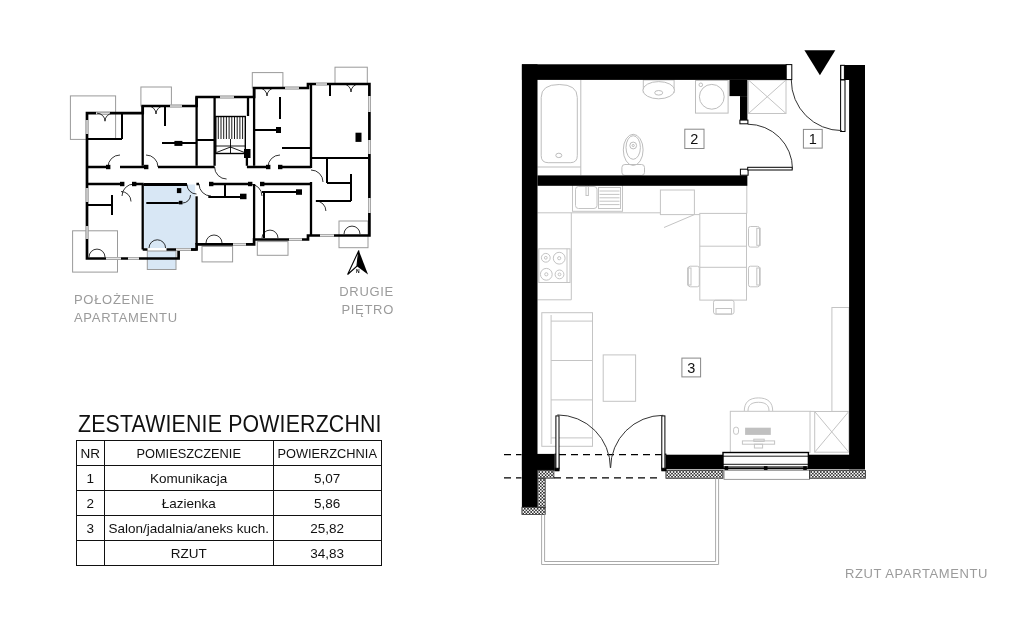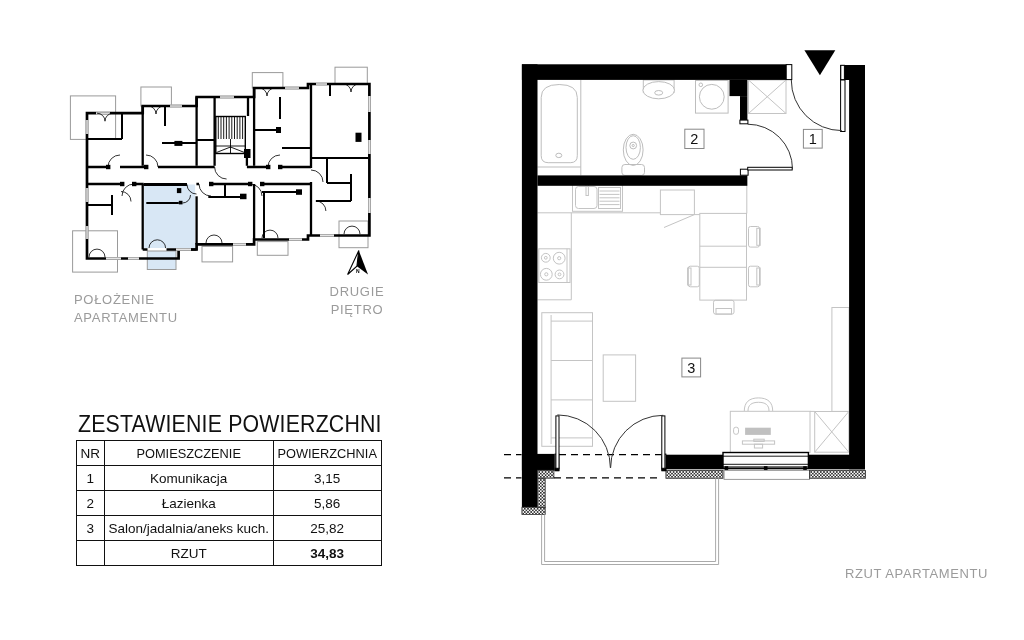--- a/index.html
+++ b/index.html
@@ -386,47 +386,47 @@
 
   <g>
     <polygon points="358.8,250.5 356.9,266.2 347.6,274.5" fill="none" stroke="#000" stroke-width="1.1"></polygon>
     <polygon points="358.8,250.5 356.9,266.2 368,274.5" fill="#000"></polygon>
     <text x="356" y="272.5" font-family="Liberation Sans, sans-serif" font-size="5" font-weight="bold" fill="#000">N</text>
   </g>
 </g>
 </svg>
 
 <div class="cap" style="left:74px;top:291px;letter-spacing:0.7px;">POŁOŻENIE<br>APARTAMENTU</div>
-<div class="cap" style="left:320px;top:283px;width:74px;text-align:center;letter-spacing:0.7px;">DRUGIE<br>PIĘTRO</div>
+<div class="cap" style="left:320px;top:283px;width:74px;text-align:right;letter-spacing:0.7px;">DRUGIE<br>PIĘTRO</div>
 <div class="cap" style="left:817px;top:565px;letter-spacing:0.6px;margin-left:28px;">RZUT APARTAMENTU</div>
 <div id="title">ZESTAWIENIE POWIERZCHNI</div>
 <div style="position:absolute;left:76px;top:440px;">
   <table class="areas">
     <tbody>
           <tr>
             <td style="width:26.7px;">NR</td>
             <td style="width:168px;font-size:12.8px;text-align:center;">POMIESZCZENIE</td>
             <td style="width:107px;font-size:12.8px;">POWIERZCHNIA</td>
           </tr>
     <tr>
             <td>1</td>
             <td>Komunikacja</td>
-            <td>3,15</td>
+            <td>5,07</td>
           </tr>
     <tr>
             <td>2</td>
             <td>Łazienka</td>
             <td>5,86</td>
           </tr>
     <tr>
             <td>3</td>
             <td>Salon/jadalnia/aneks kuch.</td>
             <td>25,82</td>
           </tr>
     <tr>
             <td></td>
             <td>RZUT</td>
-            <td style="font-weight:bold;margin-top:42px;">34,83</td>
+            <td style="font-weight:normal;margin-top:42px;">34,83</td>
           </tr>
   </tbody>
       </table>
 </div>
 </div>
 
 </body></html>

